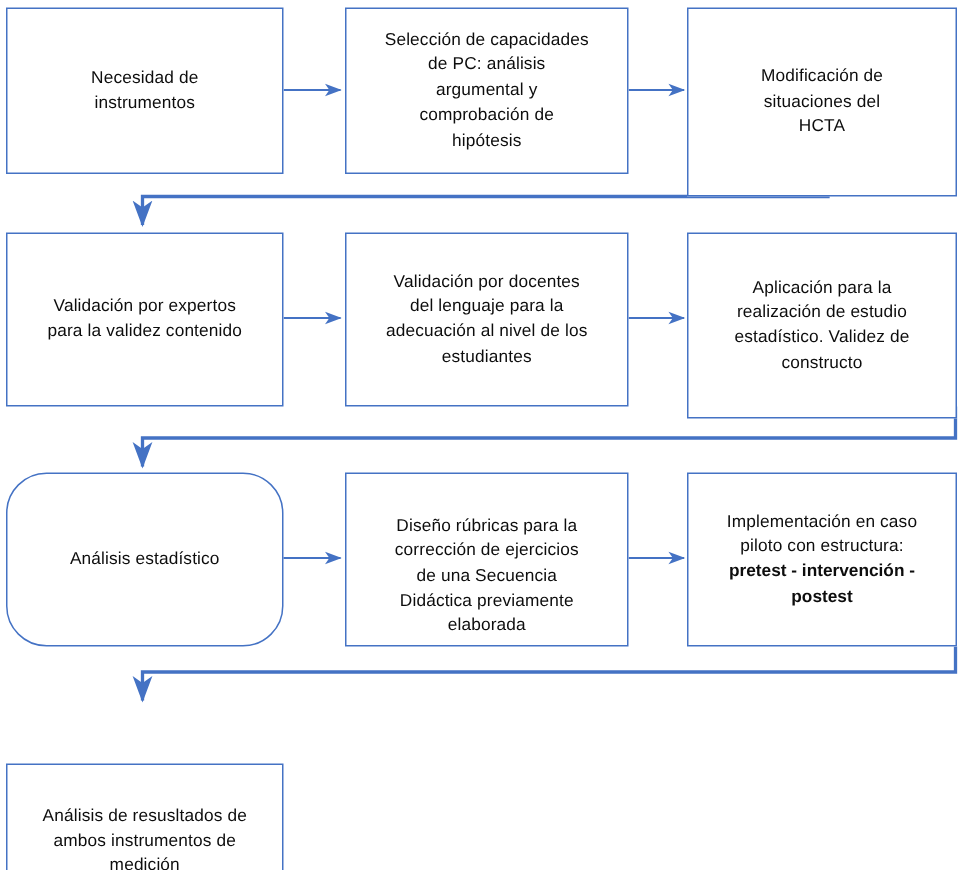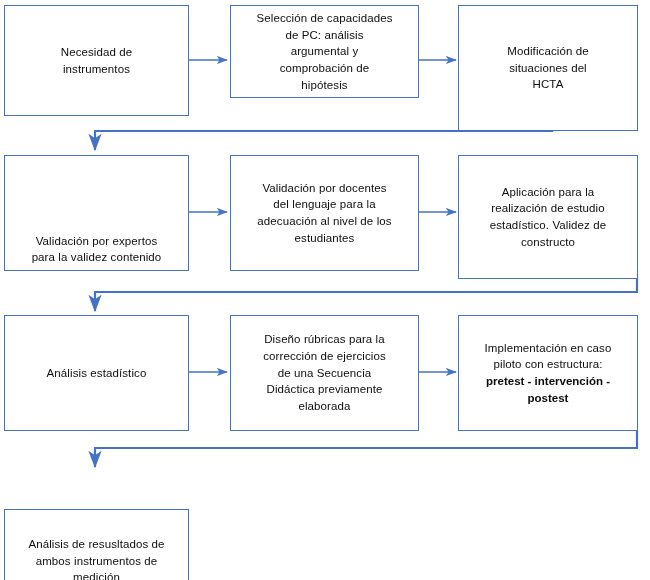--- a/index.html
+++ b/index.html
@@ -101,58 +101,58 @@
     <g>
       <path d="M637,431 L637,448 L95,448 L95,467" fill="none" stroke="#4472C4" stroke-width="2.2" marker-end="url(#ahd)"></path>
     </g>
   </svg>
 
   <div class="node" style="left:4px; top:5px; width:185px; height:111px;">
     <span class="node-label">Necesidad de
 instrumentos</span>
   </div>
 
-  <div class="node" style="left:230px; top:5px; width:189px; height:93px;">
+  <div class="node" style="left:230px; top:5px; width:189px; height:111px;">
     <span class="node-label">Selección de capacidades
 de PC: análisis
 argumental y
 comprobación de
 hipótesis</span>
   </div>
 
   <div class="node" style="left:458px; top:5px; width:180px; height:126px;">
     <span class="node-label">Modificación de
 situaciones del
 HCTA</span>
   </div>
 
-  <div class="node" style="left:4px; top:155px; width:185px; height:116px;align-items:flex-end;">
+  <div class="node" style="left:4px; top:155px; width:185px; height:116px;">
     <span class="node-label">Validación por expertos
 para la validez contenido</span>
   </div>
 
   <div class="node" style="left:230px; top:155px; width:189px; height:116px;">
     <span class="node-label">Validación por docentes
 del lenguaje para la
 adecuación al nivel de los
 estudiantes</span>
   </div>
 
   <div class="node" style="left:458px; top:155px; width:180px; height:124px;">
     <span class="node-label">Aplicación para la
 realización de estudio
 estadístico. Validez de
 constructo</span>
   </div>
 
-  <div class="node" style="left:4px; top:315px; width:185px; height:116px;">
+  <div class="node" style="left:4px; top:315px; width:185px; height:116px;border-radius:27px;">
     <span class="node-label">Análisis estadístico</span>
   </div>
 
-  <div class="node" style="left:230px; top:315px; width:189px; height:116px;">
+  <div class="node" style="left:230px; top:315px; width:189px; height:116px;align-items:flex-end;">
     <span class="node-label">Diseño rúbricas para la
 corrección de ejercicios
 de una Secuencia
 Didáctica previamente
 elaborada</span>
   </div>
 
   <div class="node" style="left:458px; top:315px; width:180px; height:116px;">
     <div style="width:100%; text-align:center;">
       <span class="node-label">Implementación en caso

